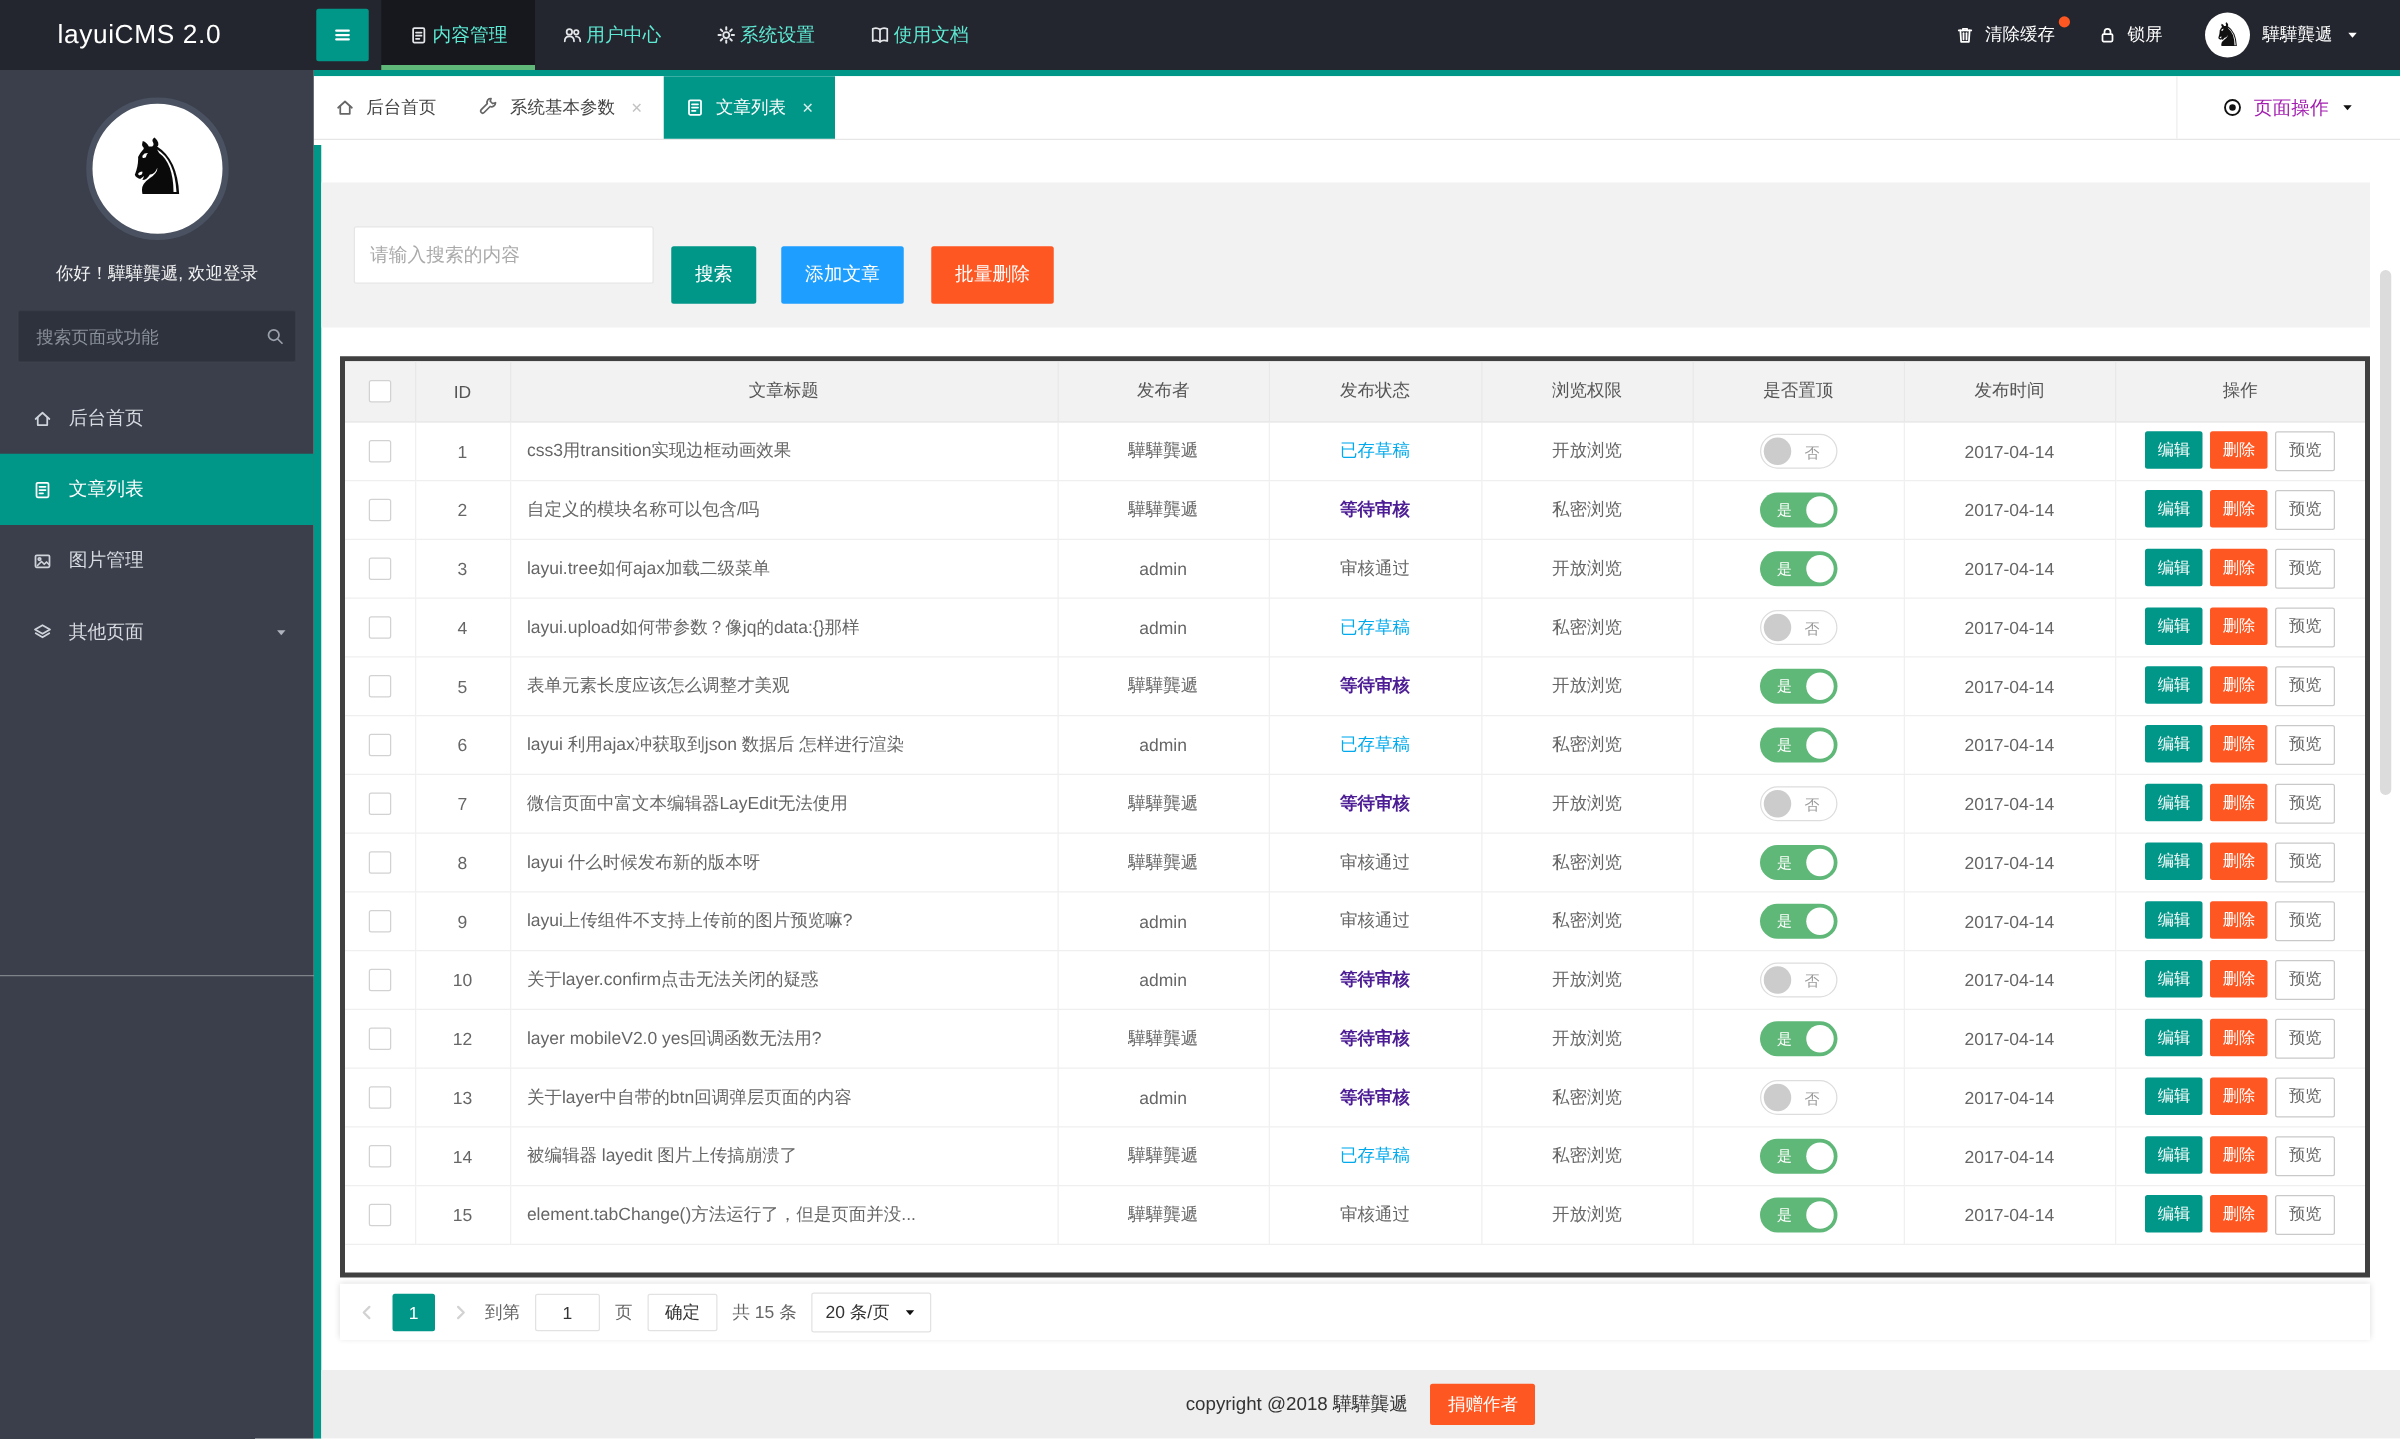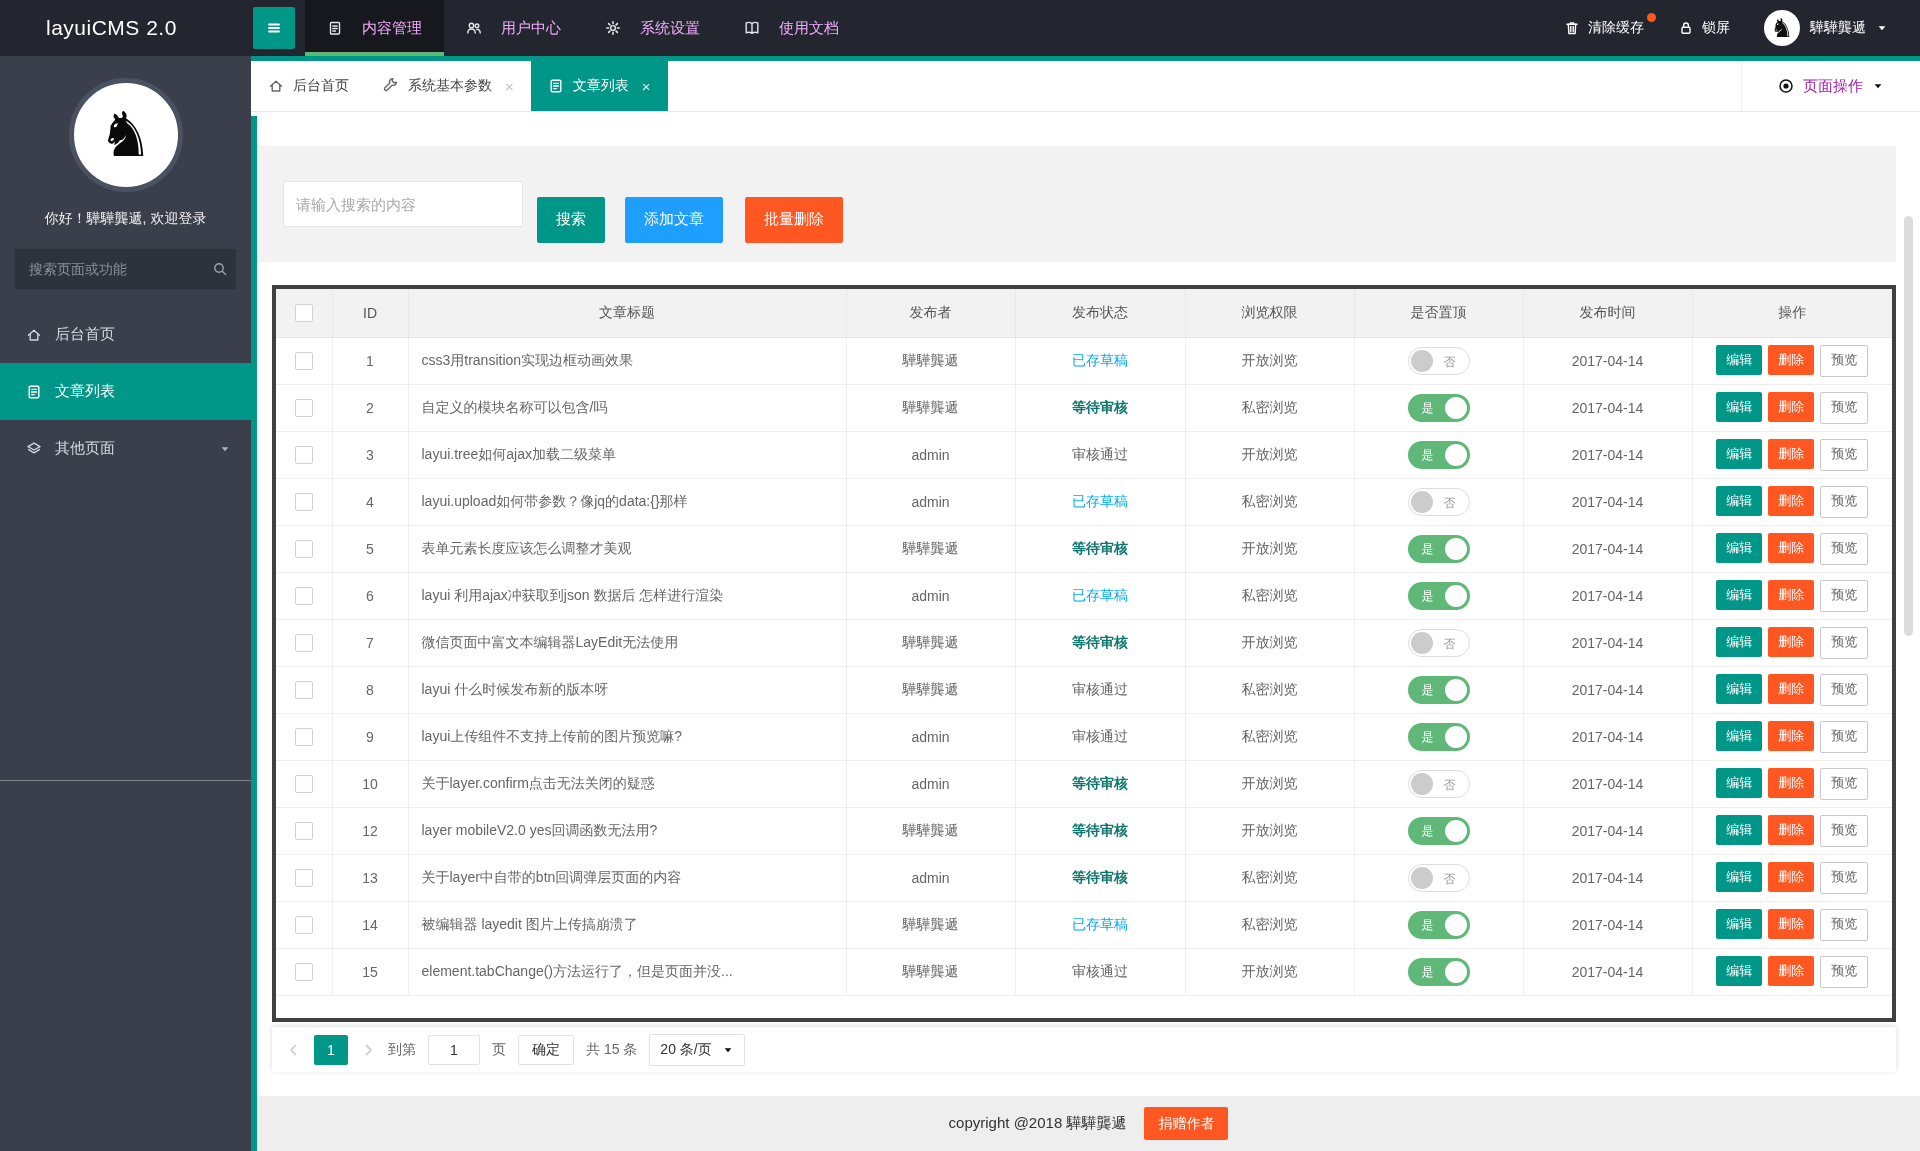--- a/index.html
+++ b/index.html
@@ -9,21 +9,21 @@
   .icon svg{display:block;}
 
   
   .topbar{position:absolute;top:0;left:0;width:1920px;height:56px;background:#23262e;
           display:flex;align-items:stretch;z-index:30;}
   .logo{width:251px;line-height:56px;padding-left:46px;box-sizing:border-box;
         color:#fff;font-size:21px;font-weight:500;letter-spacing:.5px;}
   .burger{width:42px;height:42px;margin:7px 10px 0 2px;background:#009688;border-radius:2px;
           display:flex;align-items:center;justify-content:center;color:#fff;cursor:pointer;}
   .topnav{display:flex;align-items:stretch;}
-  .topnav .nav-item{display:flex;align-items:center;gap:19px;padding:0 22px;color:#f0abfc;
+  .topnav .nav-item{display:flex;align-items:center;gap:3px;padding:0 22px;color:#5eead4;
           font-size:15px;cursor:pointer;position:relative;}
   .topnav .nav-item .icon{color:#e4e6ea;}
   .topnav .nav-item.active{background:rgba(0,0,0,.35);}
   .topnav .nav-item.active::after{content:"";position:absolute;left:0;right:0;bottom:0;height:4px;background:#5FB878;}
   .top-right{margin-left:auto;display:flex;align-items:center;gap:34px;padding-right:32px;color:#fff;font-size:14px;}
   .top-action{display:flex;align-items:center;gap:8px;cursor:pointer;position:relative;}
   .dot-badge{position:absolute;top:-6px;right:-12px;width:9px;height:9px;border-radius:50%;background:#FF5722;}
   .user-chip{display:flex;align-items:center;gap:10px;cursor:pointer;}
   .avatar-sm{width:36px;height:36px;border-radius:50%;background:#fff;color:#111;
              display:flex;align-items:center;justify-content:center;font-size:26px;line-height:1;}
@@ -81,21 +81,21 @@
   table{width:100%;border-collapse:collapse;table-layout:fixed;}
   thead th{height:46px;background:#f2f2f2;font-weight:normal;font-size:14px;color:#555;
            border-bottom:1px solid #e6e6e6;border-right:1px solid #e8e8e8;}
   thead th:last-child{border-right:none;}
   tbody td{height:44px;font-size:14px;color:#666;text-align:center;border-bottom:1px solid #efefef;
            border-right:1px solid #f0f0f0;overflow:hidden;white-space:nowrap;text-overflow:ellipsis;}
   tbody td:last-child{border-right:none;}
   td.title{text-align:left;padding-left:13px;color:#666;}
   .cb{width:16px;height:16px;border:1px solid #d2d2d2;border-radius:2px;background:#fff;margin:0 auto;cursor:pointer;}
   .status-draft{color:#01AAED;}
-  .status-wait{color:#0f766e;font-weight:bold;}
+  .status-wait{color:#4c1d95;font-weight:bold;}
   .status-pass{color:#666;text-align:center;}
   .toggle{position:relative;width:62px;height:28px;border-radius:14px;margin:0 auto;cursor:pointer;box-sizing:border-box;}
   .toggle .knob{position:absolute;top:3px;width:22px;height:22px;border-radius:50%;}
   .toggle .lbl{position:absolute;top:0;line-height:28px;font-size:12px;}
   .toggle.on{background:#5FB878;}
   .toggle.on .knob{right:3px;background:#fff;}
   .toggle.on .lbl{left:14px;color:#fff;}
   .toggle.off{background:#fff;border:1px solid #ddd;}
   .toggle.off .knob{left:2px;top:2px;background:#ccc;}
   .toggle.off .lbl{right:13px;color:#999;}
@@ -243,20 +243,30 @@
       <div class="menu-item active">
         <span class="icon">
           <svg width="16" height="16" viewBox="0 0 16 16" fill="none" stroke="currentColor" stroke-width="1.4" stroke-linecap="round" stroke-linejoin="round">
             <rect x="3.2" y="2.2" width="9.6" height="11.6" rx="1"></rect>
             <line x1="5.6" y1="5.4" x2="10.4" y2="5.4"></line>
             <line x1="5.6" y1="8" x2="10.4" y2="8"></line>
             <line x1="5.6" y1="10.6" x2="8.4" y2="10.6"></line>
           </svg>
         </span>
         <span>文章列表</span>
+      </div>
+      <div class="menu-item">
+        <span class="icon">
+          <svg width="16" height="16" viewBox="0 0 16 16" fill="none" stroke="currentColor" stroke-width="1.4" stroke-linecap="round" stroke-linejoin="round">
+            <rect x="2.4" y="3.2" width="11.2" height="9.6" rx="1"></rect>
+            <circle cx="5.6" cy="6.2" r="1"></circle>
+            <path d="M4 11.4 7.2 8.2l2.2 2.2 1.8-1.8L13 10.4"></path>
+          </svg>
+        </span>
+        <span>图片管理</span>
       </div>
       <div class="menu-item">
         <span class="icon">
           <svg width="16" height="16" viewBox="0 0 16 16" fill="none" stroke="currentColor" stroke-width="1.4" stroke-linecap="round" stroke-linejoin="round">
             <path d="M8 2.2 14 5.6 8 9 2 5.6Z"></path>
             <path d="M2.6 8.6 8 11.8l5.4-3.2"></path>
           </svg>
         </span>
         <span>其他页面</span>
         <span class="expand icon">

